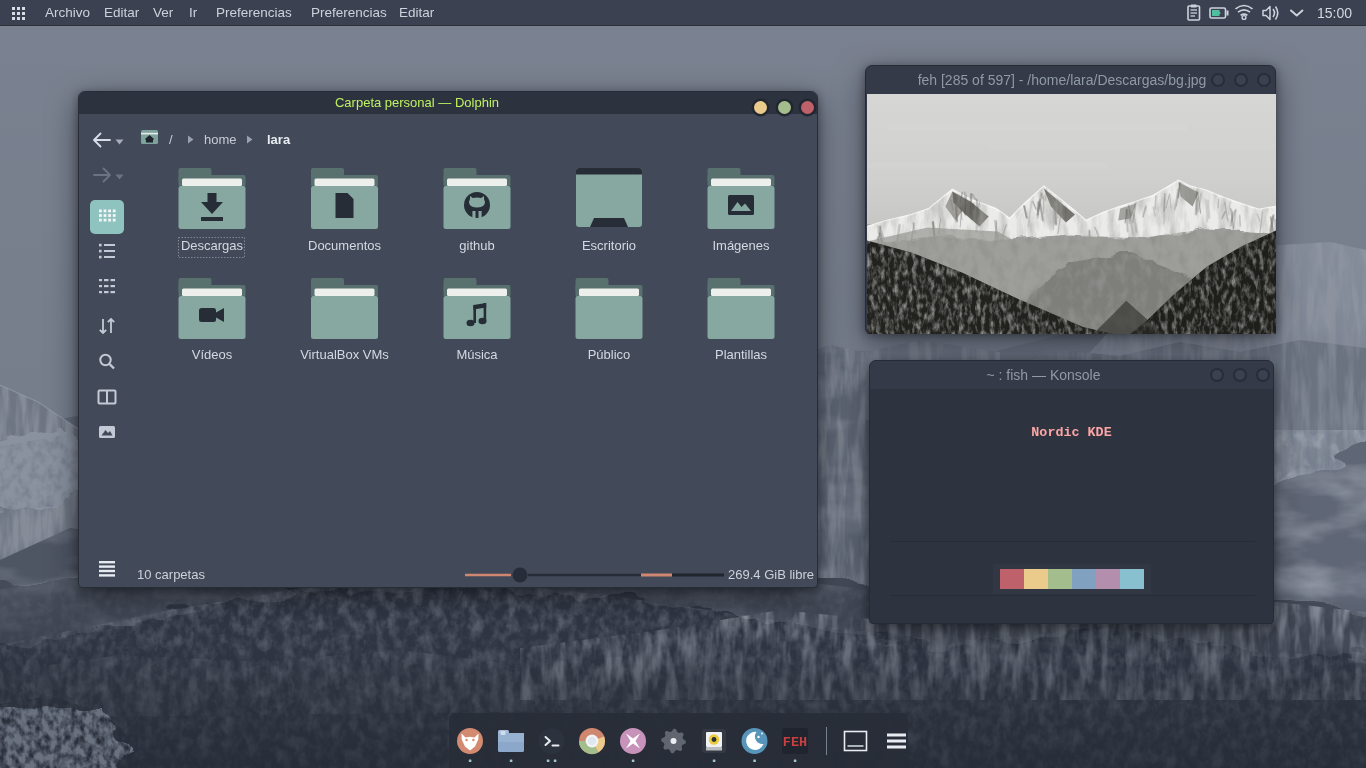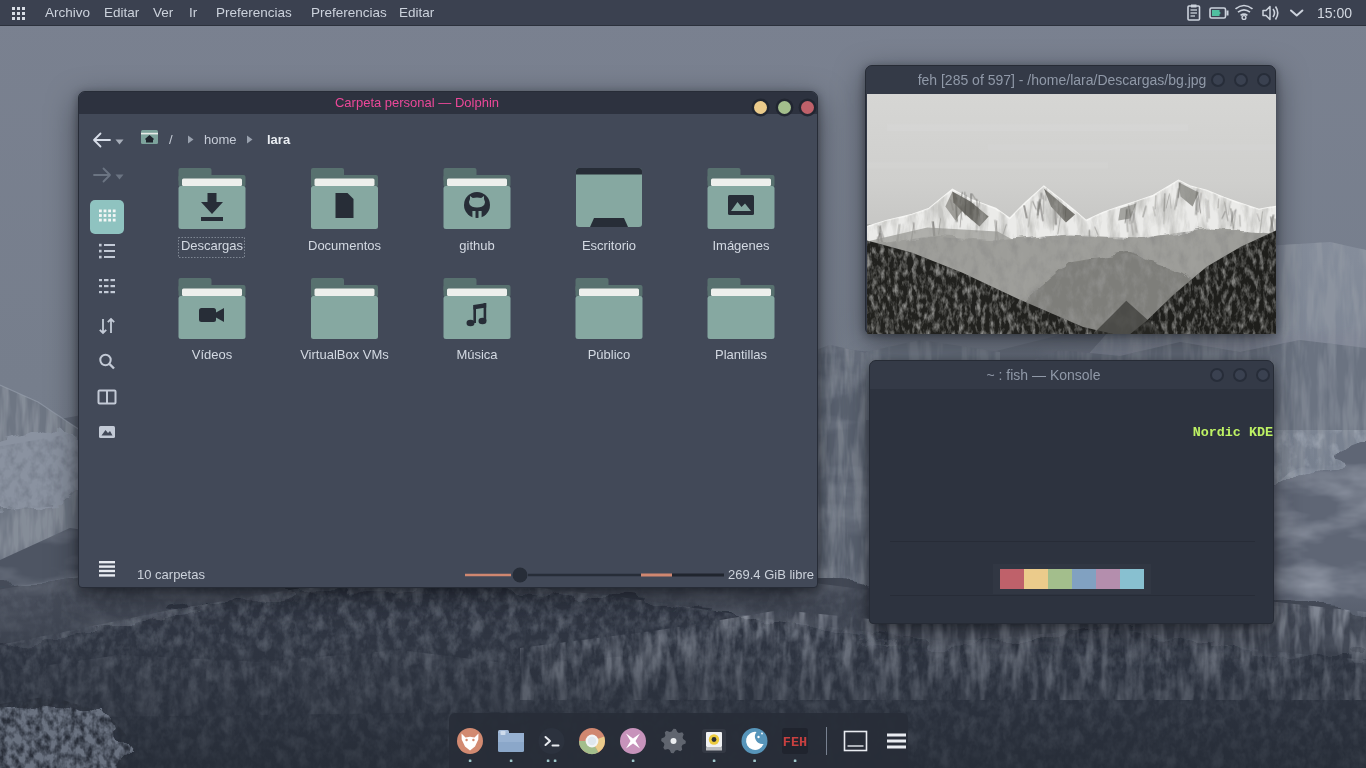--- a/index.html
+++ b/index.html
@@ -16,21 +16,21 @@
 
   
   .win { position:absolute; border-radius:7px 7px 4px 4px;
     box-shadow:0 10px 30px rgba(10,12,18,0.5), 0 2px 8px rgba(10,12,18,0.4); }
   .titlebar { position:absolute; left:0; top:0; right:0; border-radius:6px 6px 0 0;
     text-align:center; }
 
   
   #dolphin { left:78px; top:91px; width:740px; height:497px; background:#424958;
     border:1px solid #272c37; }
-  #dolphin .titlebar { height:22px; background:#2d323f; color:#ec4899;
+  #dolphin .titlebar { height:22px; background:#2d323f; color:#bef264;
     font-size:13px; line-height:22px; padding-right:62px; }
   .tbtn { position:absolute; top:8.5px; width:13px; height:13px; border-radius:50%; box-shadow:0 0 0 2.5px rgba(32,37,48,0.9); }
 
   
   #feh { left:865px; top:65px; width:411px; height:268px; background:#333947;
     border:1px solid #262b35; }
   #konsole { left:869px; top:360px; width:405px; height:264px; background:#2d333f;
     border:1px solid #262b35; }
   .ititle { height:28px; color:#9099a8; font-size:14px; line-height:28px; background:#343a47; border-radius:6px 6px 0 0; }
   #feh .ititle { padding-right:17px; }
@@ -519,21 +519,21 @@
       <path d="M225,239 L258,206 L295,239 Z" fill="#2a2a26" opacity="0.6"></path>
     </svg>
   </div>
 
   <div id="konsole" class="win">
     <div class="titlebar ititle">~ : fish — Konsole</div>
     <div class="ibtn" style="left:340px"></div>
     <div class="ibtn" style="left:363px"></div>
     <div class="ibtn" style="left:386px"></div>
     <div class="abs" style="left:0;top:0;width:100%;height:100%;font-family:'Liberation Mono',monospace;font-weight:bold;font-size:13.4px;">
-      <div class="abs" style="top:64px;width:100%;text-align:right;color:#bef264;">Nordic KDE</div>
+      <div class="abs" style="top:64px;width:100%;text-align:center;color:#fca5a5;">Nordic KDE</div>
       <div class="abs" style="top:180px;left:20px;width:365px;height:1px;background:rgba(0,0,0,0.12);"></div>
       <div class="abs" style="top:234px;left:20px;width:365px;height:1px;background:rgba(0,0,0,0.12);"></div>
       <div class="abs" style="top:203px;left:123px;width:158px;height:30px;background:rgba(255,255,255,0.025);"></div>
       <div class="abs" style="top:208px;left:130px;width:144px;height:20px;font-size:0;">
         <span style="display:inline-block;width:24px;height:20px;background:#bf616a"></span><span style="display:inline-block;width:24px;height:20px;background:#ebcb8b"></span><span style="display:inline-block;width:24px;height:20px;background:#a3be8c"></span><span style="display:inline-block;width:24px;height:20px;background:#81a1c1"></span><span style="display:inline-block;width:24px;height:20px;background:#b48ead"></span><span style="display:inline-block;width:24px;height:20px;background:#88c0d0"></span>
       </div>
     </div>
   </div>
 
   <div id="dock">

